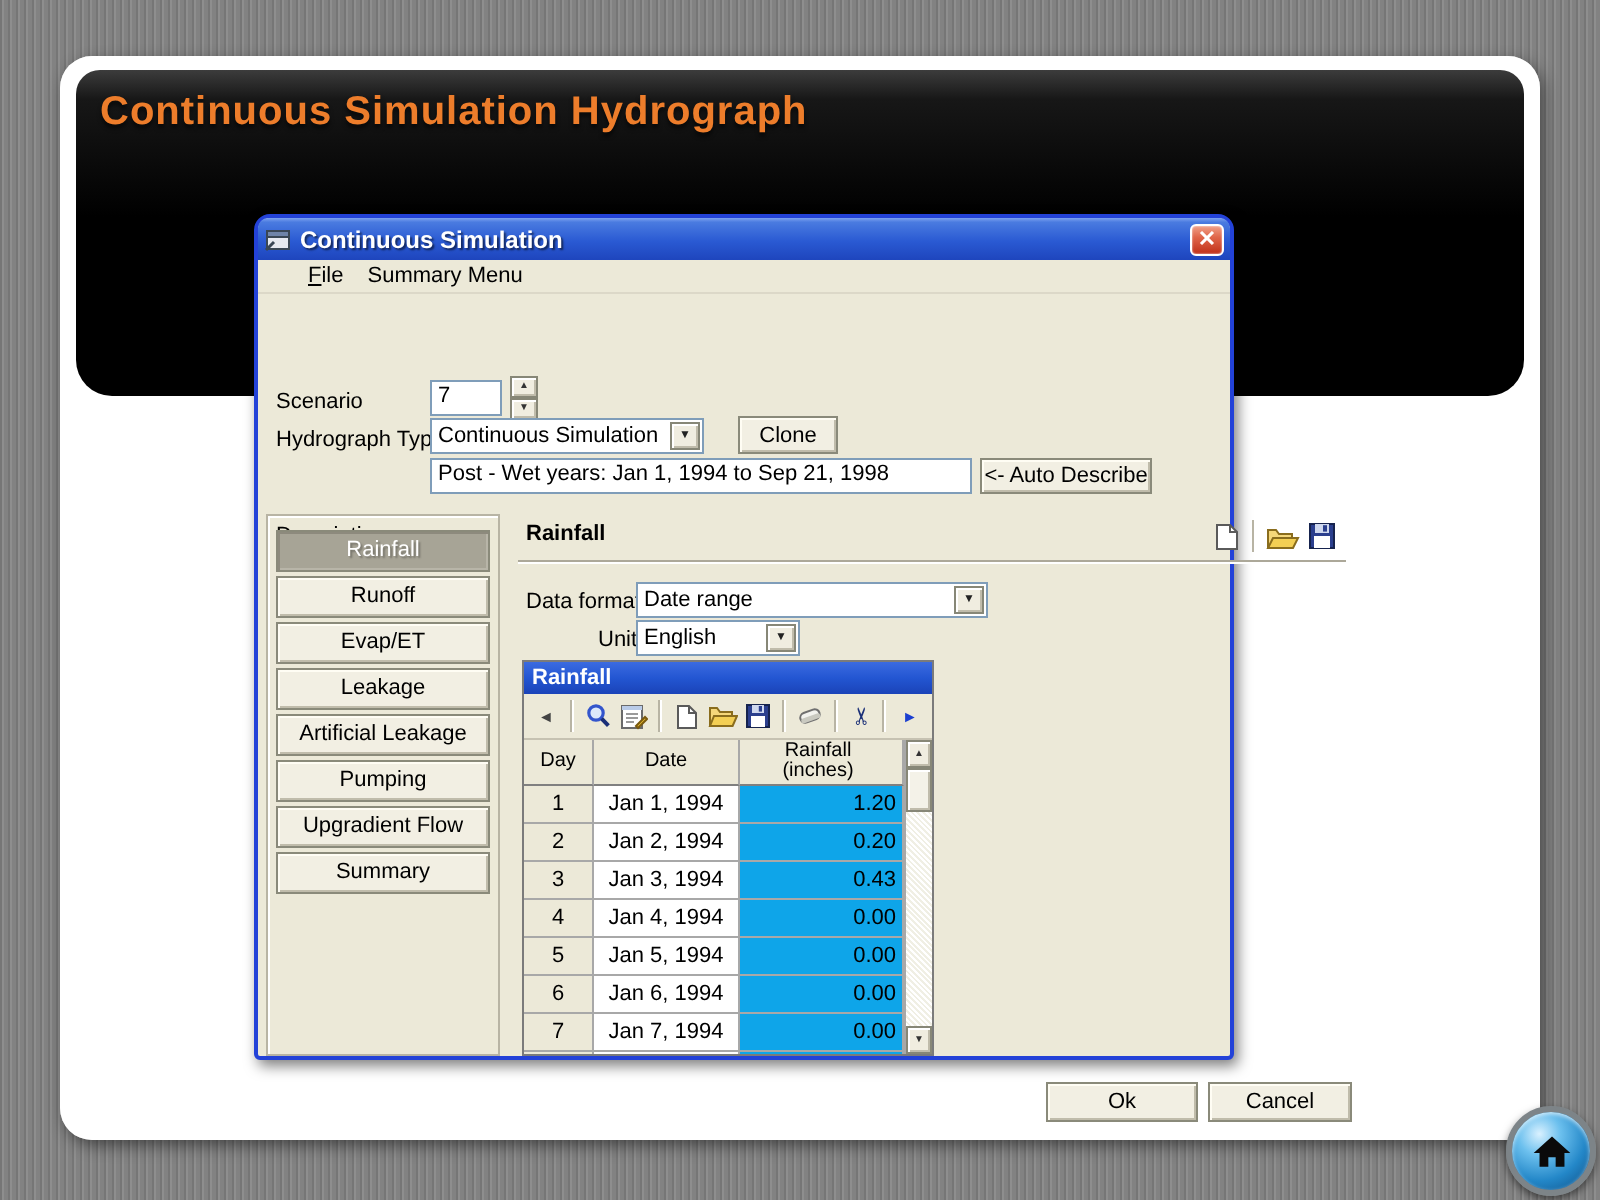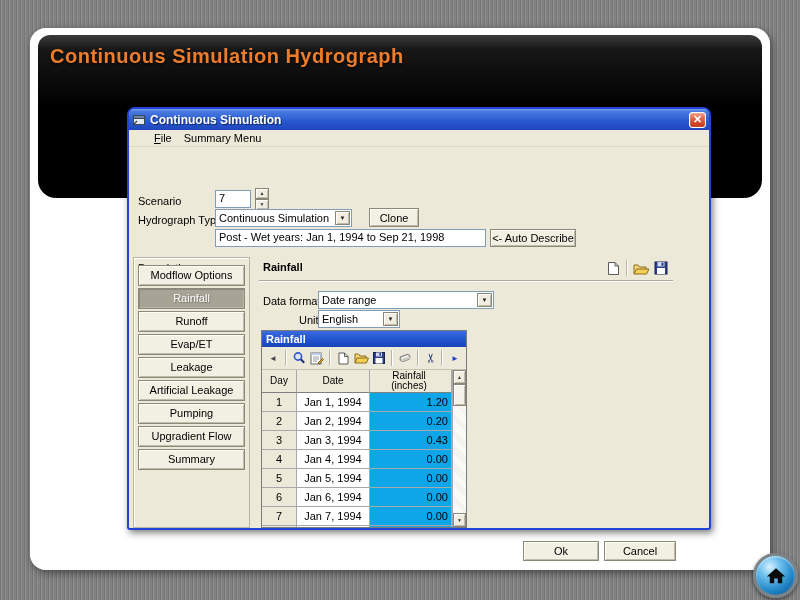--- a/index.html
+++ b/index.html
@@ -16,21 +16,21 @@
     background:#ffffff; border-radius:16px;
     box-shadow:2px 3px 8px rgba(0,0,0,0.45), 0 0 0 1px rgba(255,255,255,0.6) inset; }
   .banner { position:absolute; left:8px; top:7px; width:724px; height:163px;
     background:linear-gradient(180deg,#3c3c3c 0%, #171717 9%, #000 45%);
     border-radius:12px 12px 18px 18px; }
   .slide-title { position:absolute; left:12px; top:10px; color:#ED7D2B;
     font-size:20px; font-weight:bold; letter-spacing:0.5px;
     text-shadow:0 2px 2px rgba(0,0,0,0.6); white-space:nowrap; }
 
   
-  .dialog { position:absolute; left:127px; top:107px; width:584px; height:423px;
+  .dialog { position:absolute; left:127px; top:107px; width:490px; height:423px;
     background:#ECE9D8; border:2px solid #2342d8; border-radius:8px 8px 3px 3px;
     box-shadow:2px 3px 7px rgba(0,0,0,0.5); }
   .titlebar { position:absolute; left:0; top:0; right:0; height:21px;
     border-radius:5px 5px 0 0; display:flex; align-items:center; padding:0 3px;
     background:linear-gradient(180deg,#7da2ef 0%, #4a7be0 10%, #2a5ad3 55%, #1e45bd 100%); }
   .titlebar-text { color:#fff; font-size:12px; font-weight:bold; margin-left:4px;
     text-shadow:1px 1px 1px rgba(0,0,0,0.55); }
   .close-btn { margin-left:auto; width:17px; height:16px; border-radius:3px;
     border:1px solid #fff; color:#fff; font-size:11px; font-weight:bold;
     display:flex; align-items:center; justify-content:center;
@@ -176,21 +176,20 @@
       <span class="combo-text">Continuous Simulation</span>
       <span class="combo-btn">▼</span>
     </div>
     <div class="btn" style="left:240px; top:61px; width:50px; height:19px;">Clone</div>
 
     <span class="lbl" style="left:9px; top:87px;margin-top:28px;">Description</span>
     <div class="textbox" style="left:86px; top:82px; width:271px; height:18px;">Post - Wet years: Jan 1, 1994 to Sep 21, 1998</div>
     <div class="btn" style="left:361px; top:82px; width:86px; height:18px;">&lt;- Auto Describe</div>
 
     <div class="side-group">
-      <div class="side-btn">Modflow Options</div>
       <div class="side-btn selected">Rainfall</div>
       <div class="side-btn">Runoff</div>
       <div class="side-btn">Evap/ET</div>
       <div class="side-btn">Leakage</div>
       <div class="side-btn">Artificial Leakage</div>
       <div class="side-btn">Pumping</div>
       <div class="side-btn">Upgradient Flow</div>
       <div class="side-btn">Summary</div>
     </div>
 

